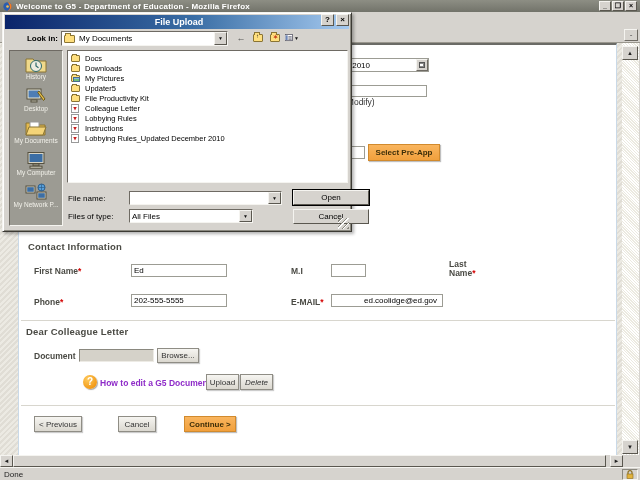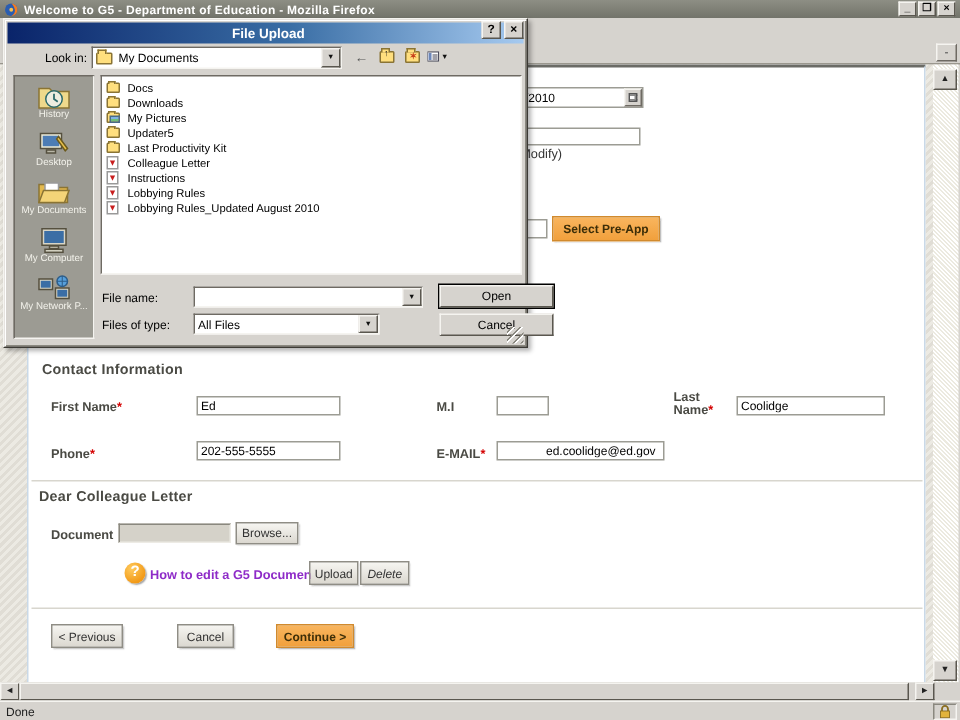--- a/index.html
+++ b/index.html
@@ -82,21 +82,21 @@
     box-shadow:inset 1px 1px 0 #fff, inset -1px -1px 0 #8A887F, 2px 2px 3px rgba(0,0,0,.3); z-index:50; }
   .dlg-title { position:absolute; left:2px; top:2px; width:344px; height:14px;
     background:linear-gradient(to right,#0A246A,#3A6EA5 55%,#A6CAF0); display:flex; align-items:center;justify-content:center; }
   .dlg-title .cap { color:#fff; font-size:9px; font-weight:bold; padding-left:4px; }
   .dlg-btns { position:absolute; right:2px; top:1px; display:flex; gap:2px; }
   .dlg-btn { width:13px; height:12px; background:#D6D3CE; border:1px solid;
     border-color:#F5F4F0 #5A574F #5A574F #F5F4F0; font-size:8px; font-weight:bold;
     line-height:10px; text-align:center; color:#000; }
 
   .lookin-lbl { position:absolute; left:10px; top:21px; width:45px; text-align:right;
-    font-size:8px; color:#000; }
+    font-size:8px; color:#000;font-weight:bold; }
   .combo { position:absolute; background:#fff; border:1px solid;
     border-color:#6E6A63 #F5F4F0 #F5F4F0 #6E6A63; display:flex; align-items:center;
     font-size:8px; color:#000; }
   .combo .val { flex:1; padding-left:2px; white-space:nowrap; overflow:hidden; }
   .combo .drop { width:13px; align-self:stretch; background:#D6D3CE; border:1px solid;
     border-color:#F5F4F0 #5A574F #5A574F #F5F4F0; font-size:5px; text-align:center; line-height:11px; color:#111; }
   .lookin-combo { left:58px; top:18px; width:167px; height:15px; }
 
   .dlg-tools { position:absolute; left:231px; top:18px; display:flex; gap:3px; align-items:center; }
   .tool { width:14px; height:14px; display:flex; align-items:center; justify-content:center; font-size:9px; color:#555; }
@@ -174,21 +174,20 @@
 
       <div class="lbl" style="left:15px; top:221px;">
         <span>First Name</span><span class="req">*</span>
       </div>
       <input class="tinput" style="left: 112px; top: 219px; width: 96px; height: 13px;" value="Ed">
       <div class="lbl" style="left:272px; top:221px;">M.I</div>
       <input class="tinput" style="left: 312px; top: 219px; width: 35px; height: 13px;" value="">
       <div class="lbl" style="left:430px; top:215px; width:40px; line-height:9px;">
         <span>Last Name</span><span class="req">*</span>
       </div>
-      <input class="tinput" style="left: 472px; top: 219px; width: 99px; height: 13px;" value="Coolidge">
 
       <div class="lbl" style="left:15px; top:252px;">
         <span>Phone</span><span class="req">*</span>
       </div>
       <input class="tinput" style="left: 112px; top: 249px; width: 96px; height: 13px;" value="202-555-5555">
       <div class="lbl" style="left:272px; top:252px;">
         <span>E-MAIL</span><span class="req">*</span>
       </div>
       <input class="tinput" style="left: 312px; top: 249px; width: 112px; height: 13px; padding-left: 32px;" value="ed.coolidge@ed.gov">
 
@@ -345,45 +344,45 @@
       <div class="fitem">
           <span class="fic">
             <span class="ficon"></span>
           </span>
           <span>Updater5</span>
         </div>
       <div class="fitem">
           <span class="fic">
             <span class="ficon"></span>
           </span>
-          <span>Last Productivity Kit</span>
+          <span>File Productivity Kit</span>
         </div>
       <div class="fitem">
           <span class="fic">
             <span class="pdficon"></span>
           </span>
           <span>Colleague Letter</span>
         </div>
       <div class="fitem">
           <span class="fic">
             <span class="pdficon"></span>
           </span>
+          <span>Lobbying Rules</span>
+        </div>
+      <div class="fitem">
+          <span class="fic">
+            <span class="pdficon"></span>
+          </span>
           <span>Instructions</span>
         </div>
       <div class="fitem">
           <span class="fic">
             <span class="pdficon"></span>
           </span>
-          <span>Lobbying Rules</span>
-        </div>
-      <div class="fitem">
-          <span class="fic">
-            <span class="pdficon"></span>
-          </span>
-          <span>Lobbying Rules_Updated August 2010</span>
+          <span>Lobbying Rules_Updated December 2010</span>
         </div>
     </div>
 
     <div class="dlg-row-lbl" style="top:181px;">File name:</div>
     <div class="combo fname-combo">
       <span class="val"></span>
       <span class="drop">▼</span>
     </div>
     <button class="dlgbtn default" style="top:177px;">Open</button>
 

